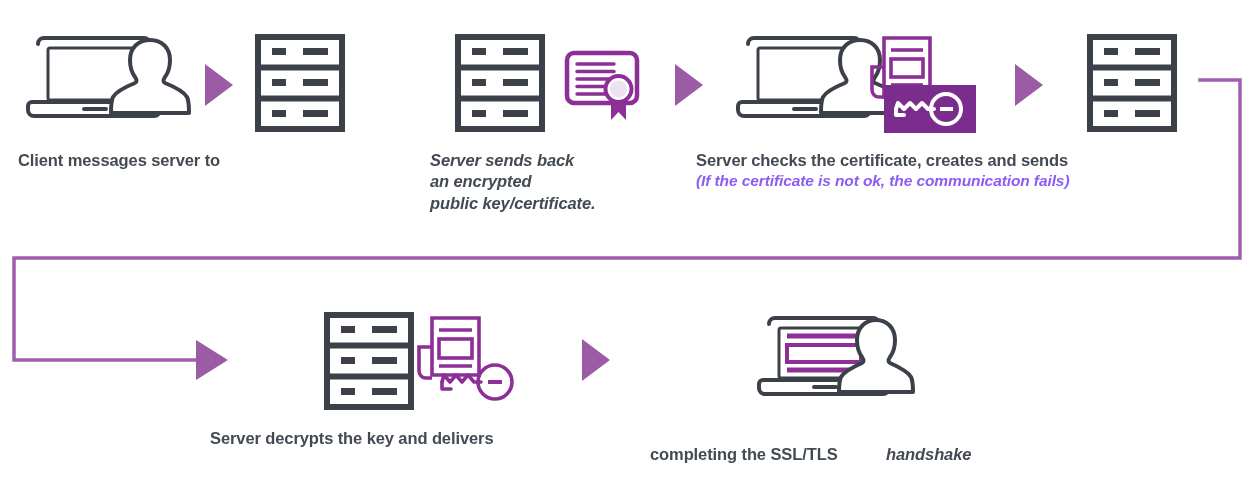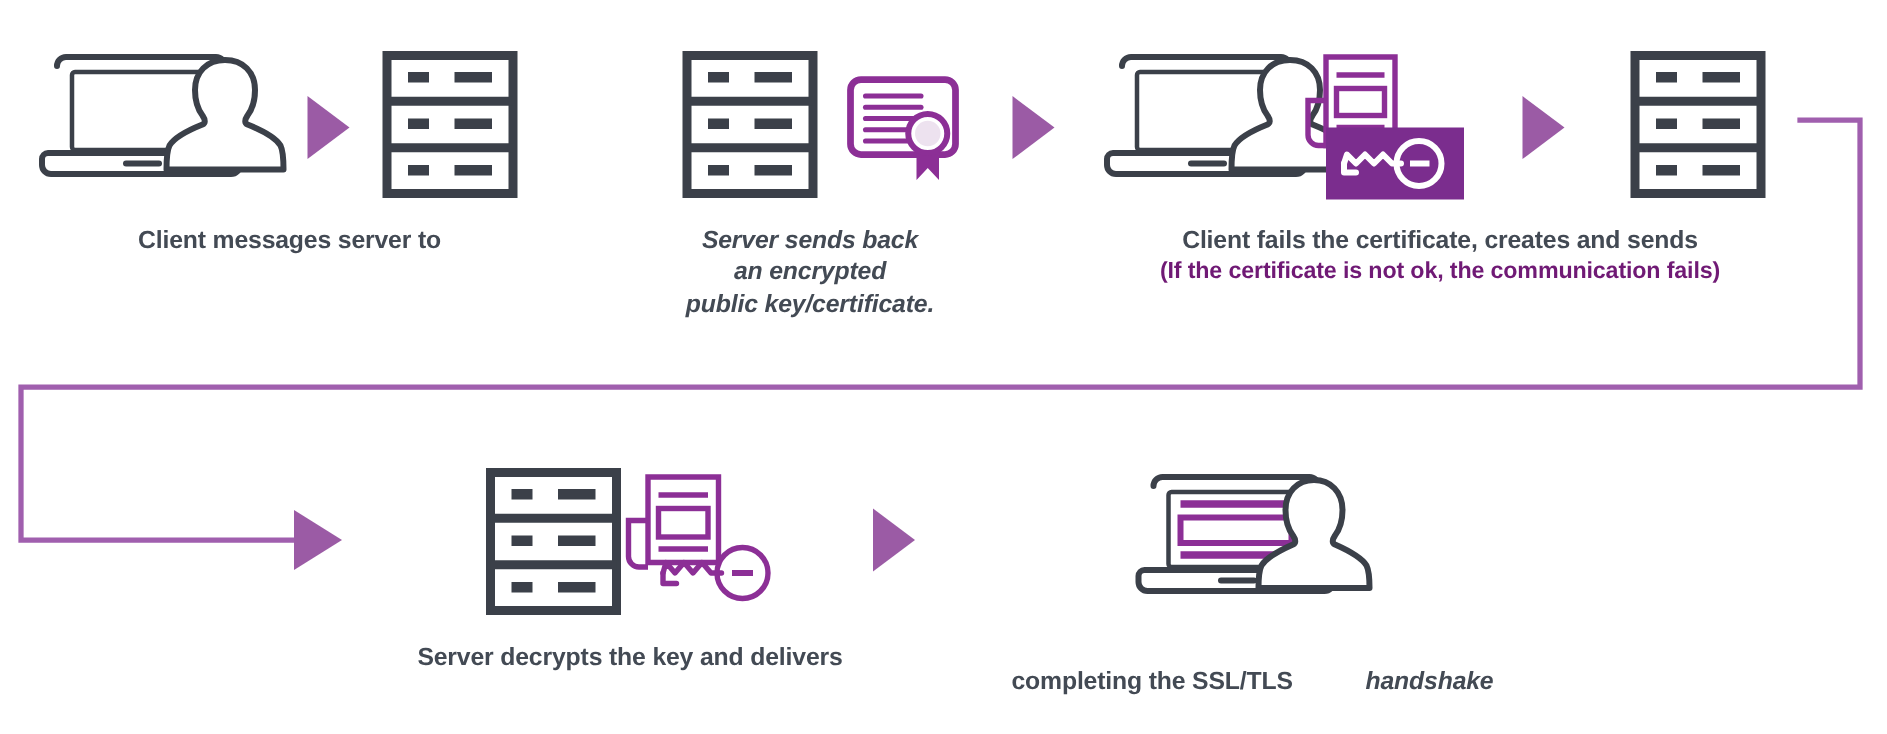--- a/index.html
+++ b/index.html
@@ -18,32 +18,32 @@
     position: absolute;
     inset: 0;
     width: 1258px;
     height: 489px;
   }
   .icon-group {
     position: absolute;
   }
   .caption {
     position: absolute;
-    text-align: center;
     font-weight: bold;
     font-size: 16.5px;
     line-height: 1.3;
     color: #434a54;
     letter-spacing: -0.1px;
   }
   .caption .note {
     display: block;
+    font-style: italic;
     font-weight: bold;
     font-size: 15.5px;
-    color: #701a75;
+    color: #8b5cf6;
   }
   .caption .ital {
     font-style: italic;
     margin-left: 44px;
   }
   svg { display: block; overflow: visible; }
 </style>
 </head>
 <body>
 
@@ -162,21 +162,21 @@
     </g>
     <circle cx="62" cy="24" r="15" fill="none" stroke="#ffffff" stroke-width="4"></circle>
     <rect x="56" y="22" width="13" height="4" fill="#ffffff"></rect>
   </svg>
 
   <svg class="icon-group" style="left:1013px; top:62px;" width="32" height="46" viewBox="0 0 32 46">
     <polygon points="2,2 30,23 2,44" fill="#9b5ba5"></polygon>
   </svg>
 
   <div class="caption" style="left:696px; top:150px; width:528px;">
-    <span>Client fails the certificate, creates and sends</span><br>
+    <span>Server checks the certificate, creates and sends</span><br>
     <span class="note">(If the certificate is not ok, the communication fails)</span>
   </div>
 
   <svg class="icon-group" style="left:1087px; top:34px;" width="90" height="98" viewBox="0 0 90 98">
     <rect x="3" y="3" width="84" height="92" fill="#ffffff" stroke="#3b4049" stroke-width="6"></rect>
     <line x1="3" y1="33.5" x2="87" y2="33.5" stroke="#3b4049" stroke-width="6"></line>
     <line x1="3" y1="64.5" x2="87" y2="64.5" stroke="#3b4049" stroke-width="6"></line>
     <g fill="#3b4049">
       <rect x="17" y="14" width="14" height="7"></rect>
         <rect x="48" y="14" width="25" height="7"></rect>

